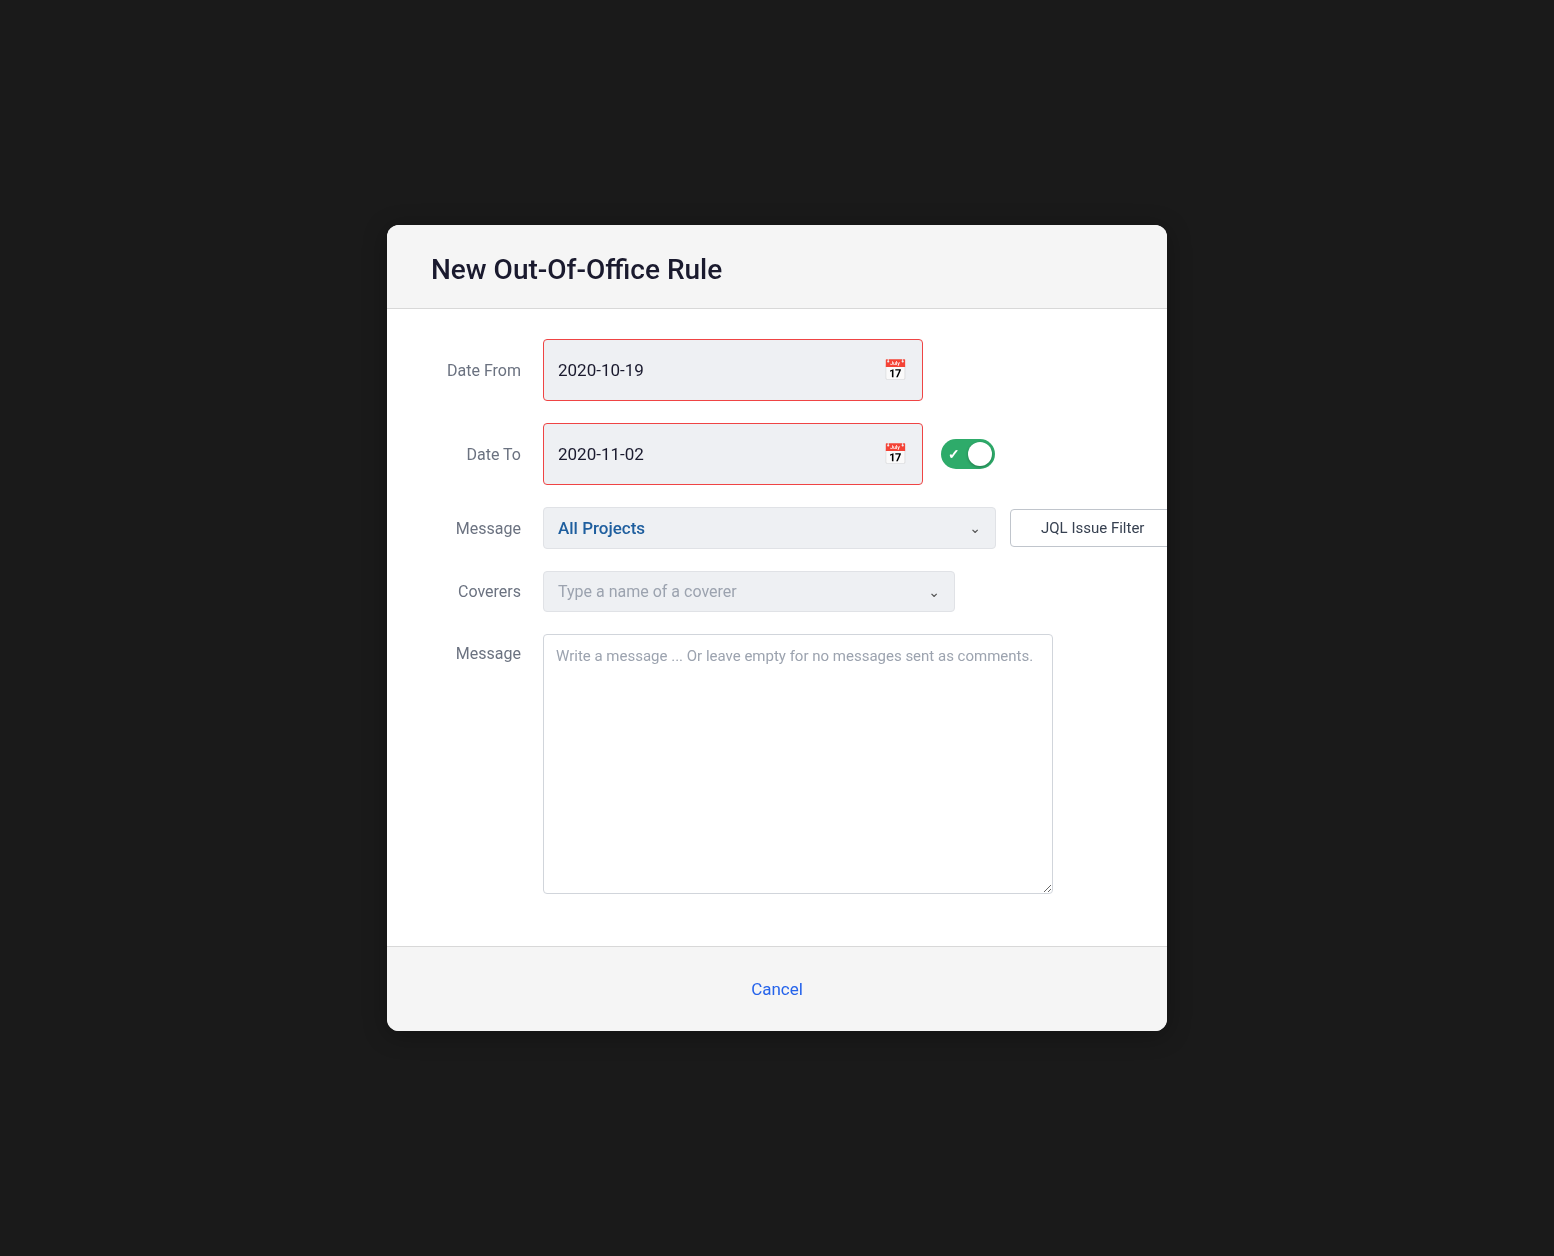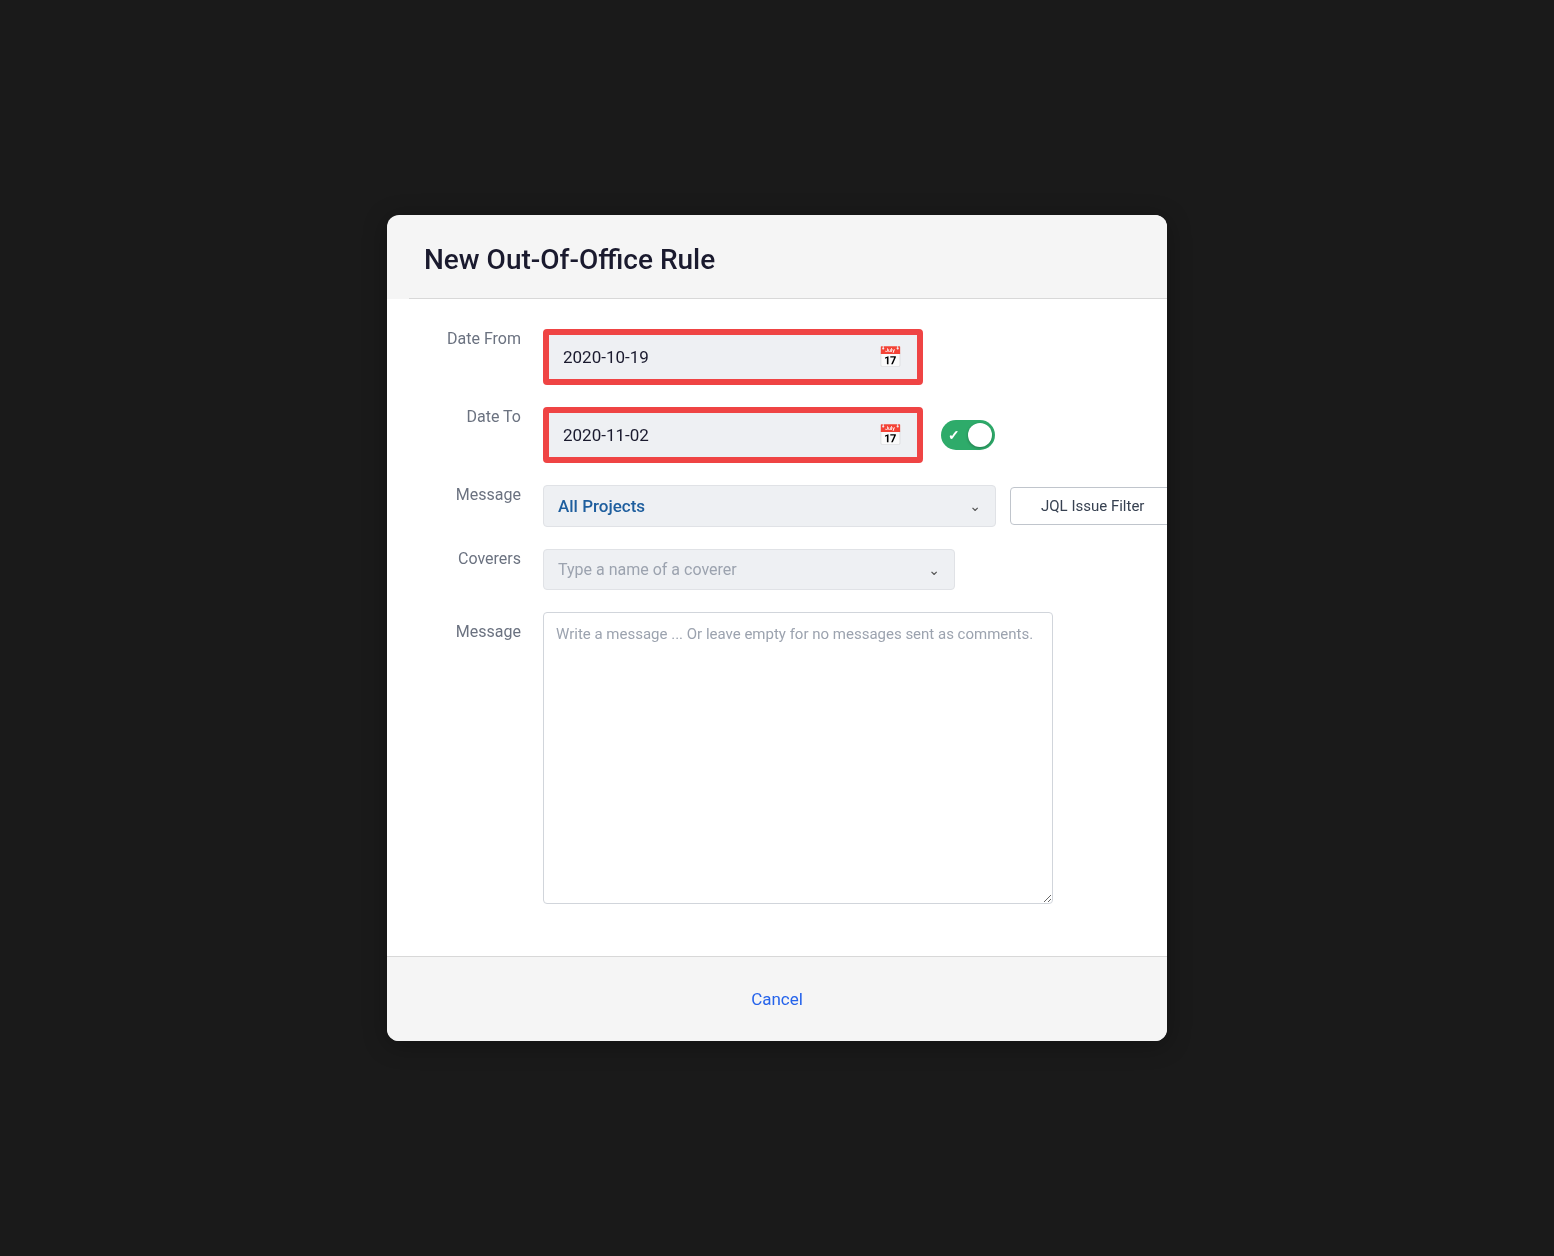--- a/index.html
+++ b/index.html
@@ -21,57 +21,57 @@
     .dialog {
       background: #f5f5f5;
       border-radius: 12px;
       width: 780px;
       box-shadow: 0 4px 24px rgba(0,0,0,0.3);
       overflow: hidden;
     }
 
     .dialog-header {
       background: #f5f5f5;
-      padding: 28px 36px 22px 15px;
+      padding: 28px 36px 22px 44px;
       border-bottom: 1px solid #d8d8d8;
-      margin-left: 22px;
     }
 
     .dialog-title {
       font-size: 28px;
       font-weight: 500;
       color: #1a1a2e;
     }
 
     .dialog-body {
       background: #ffffff;
       padding: 30px 36px 30px 36px;
     }
 
     .form-row {
       display: flex;
+      align-items: center;
       margin-bottom: 22px;
     }
 
     .form-label {
       width: 120px;
       text-align: right;
       font-size: 16px;
       color: #6b7280;
       padding-right: 22px;
       flex-shrink: 0;
     }
 
     .date-input-wrapper {
       display: flex;
       align-items: center;
       background: #eef0f3;
-      border: 6px solid #ef4444;
-      border-radius: 4px;
-      padding: 10px 14px;
+      border: 1px solid #ef4444;
+      border-radius: 4px;
+      padding: 18px 14px;
       width: 380px;
       justify-content: space-between;
     }
 
     .date-value {
       font-size: 17px;
       color: #1a1a2e;
       font-weight: 400;
     }
 
@@ -183,21 +183,21 @@
     .message-row {
       align-items: flex-start;
     }
 
     .message-label {
       padding-top: 10px;
     }
 
     .message-textarea {
       width: 510px;
-      height: 292px;
+      height: 260px;
       background: white;
       border: 1px solid #d1d5db;
       border-radius: 4px;
       padding: 12px;
       font-size: 15px;
       color: #9ca3af;
       resize: vertical;
       font-family: inherit;
     }
 

